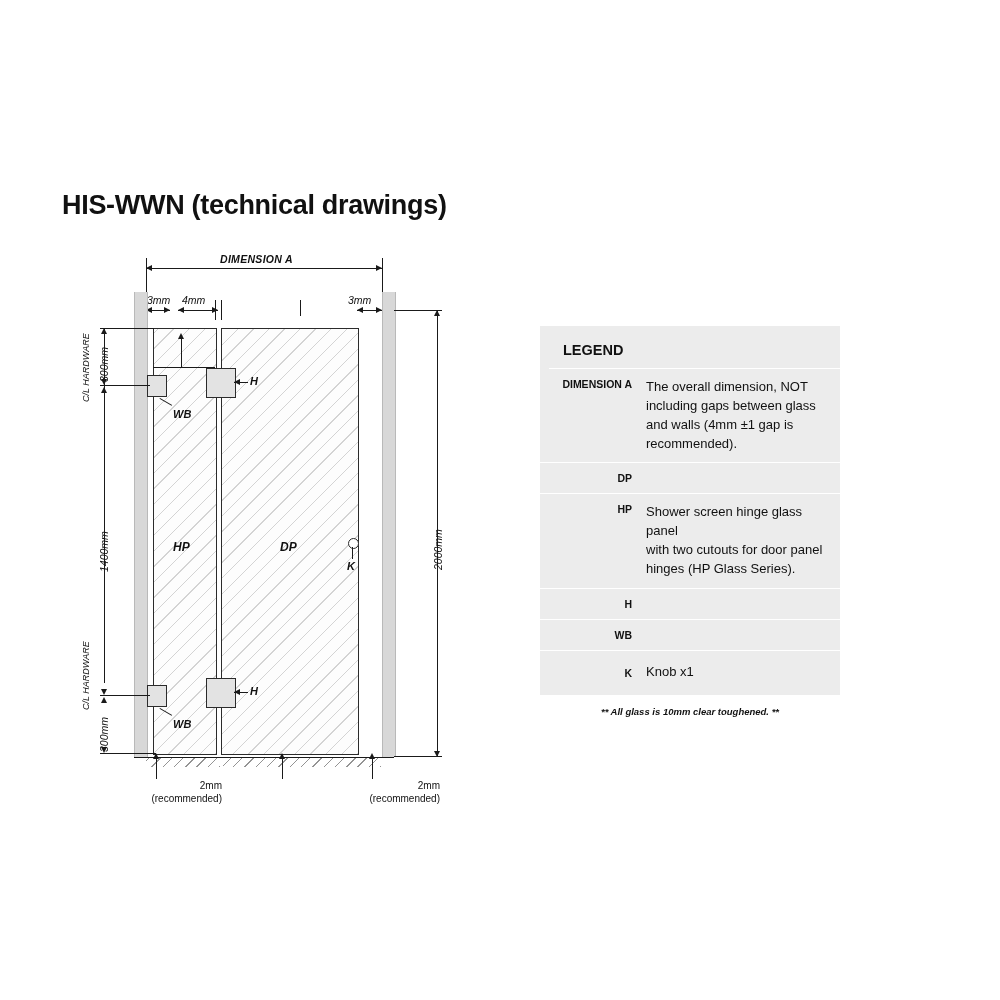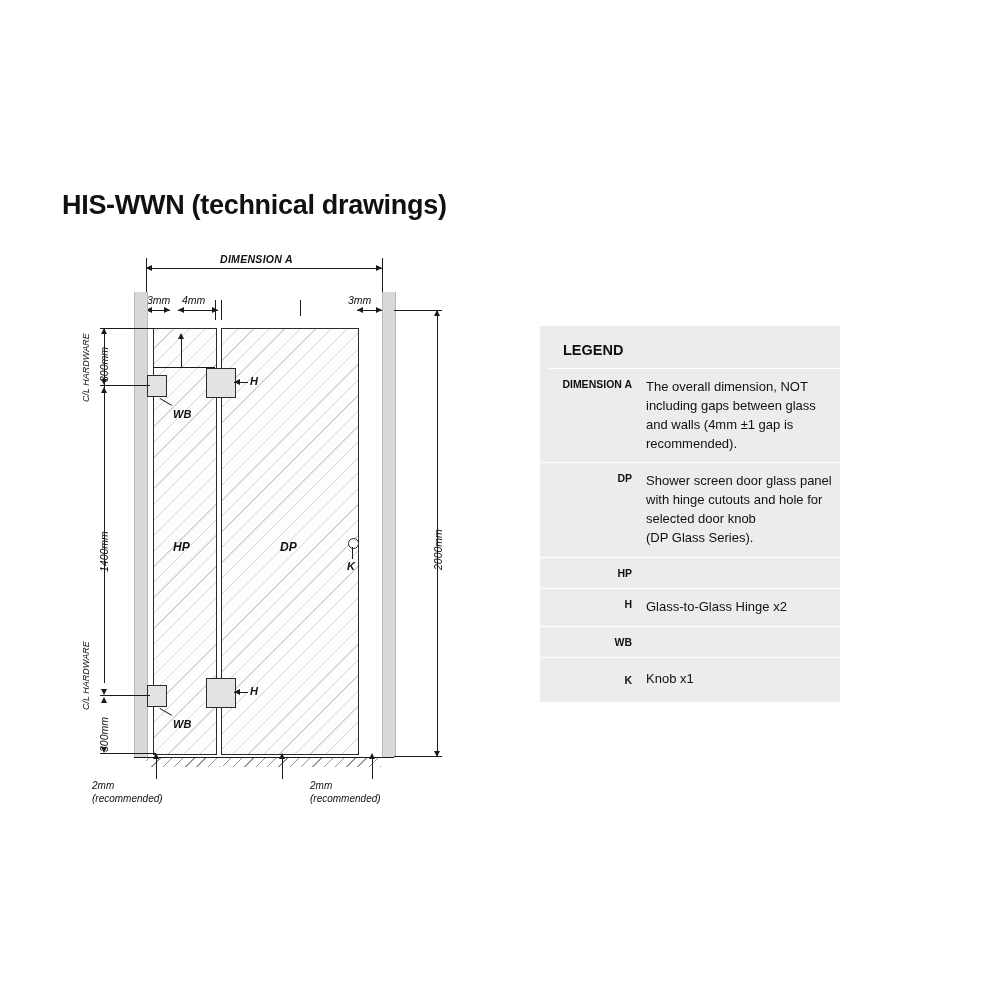--- a/index.html
+++ b/index.html
@@ -101,23 +101,22 @@
   }
   .dim-text.vert {
     transform-origin: 0 0;
     transform: rotate(-90deg);
   }
   .dim-text.bold { font-weight: bold; letter-spacing: 0.3px; }
 
   .note {
     position: absolute;
     font-size: 10px;
-    font-style: italic;
-    color: #111;
-    text-align: left;
+    color: #111;
+    text-align: right;
     line-height: 1.25;
   }
 
   .knob {
     position: absolute;
     width: 9px; height: 9px;
     border: 1px solid #2b2b2b;
     border-radius: 50%;
     background: #fff;
   }
@@ -318,37 +317,36 @@
   <div class="legend-row">
     <div class="lg-key">DIMENSION A</div>
     <div class="lg-val">The overall dimension, NOT
 including gaps between glass
 and walls (4mm ±1 gap is
 recommended).</div>
   </div>
 
   <div class="legend-row">
     <div class="lg-key">DP</div>
-    <div class="lg-val">Shower screen door glass panel
-with hinge cutouts and hole for
-selected door knob
-(DP Glass Series).</div>
   </div>
 
   <div class="legend-row">
     <div class="lg-key">HP</div>
+    <div class="lg-val">Shower screen hinge glass panel
+with two cutouts for door panel
+hinges (HP Glass Series).</div>
   </div>
 
   <div class="legend-row">
     <div class="lg-key">H</div>
-    <div class="lg-val">Glass-to-Glass Hinge x2</div>
   </div>
 
   <div class="legend-row">
     <div class="lg-key">WB</div>
   </div>
 
   <div class="legend-row" style="min-height:44px; align-items:center;">
     <div class="lg-key">K</div>
     <div class="lg-val">Knob x1</div>
   </div>
 
+  <div class="legend-footer">** All glass is 10mm clear toughened. **</div>
 </div>
 
 </body></html>

